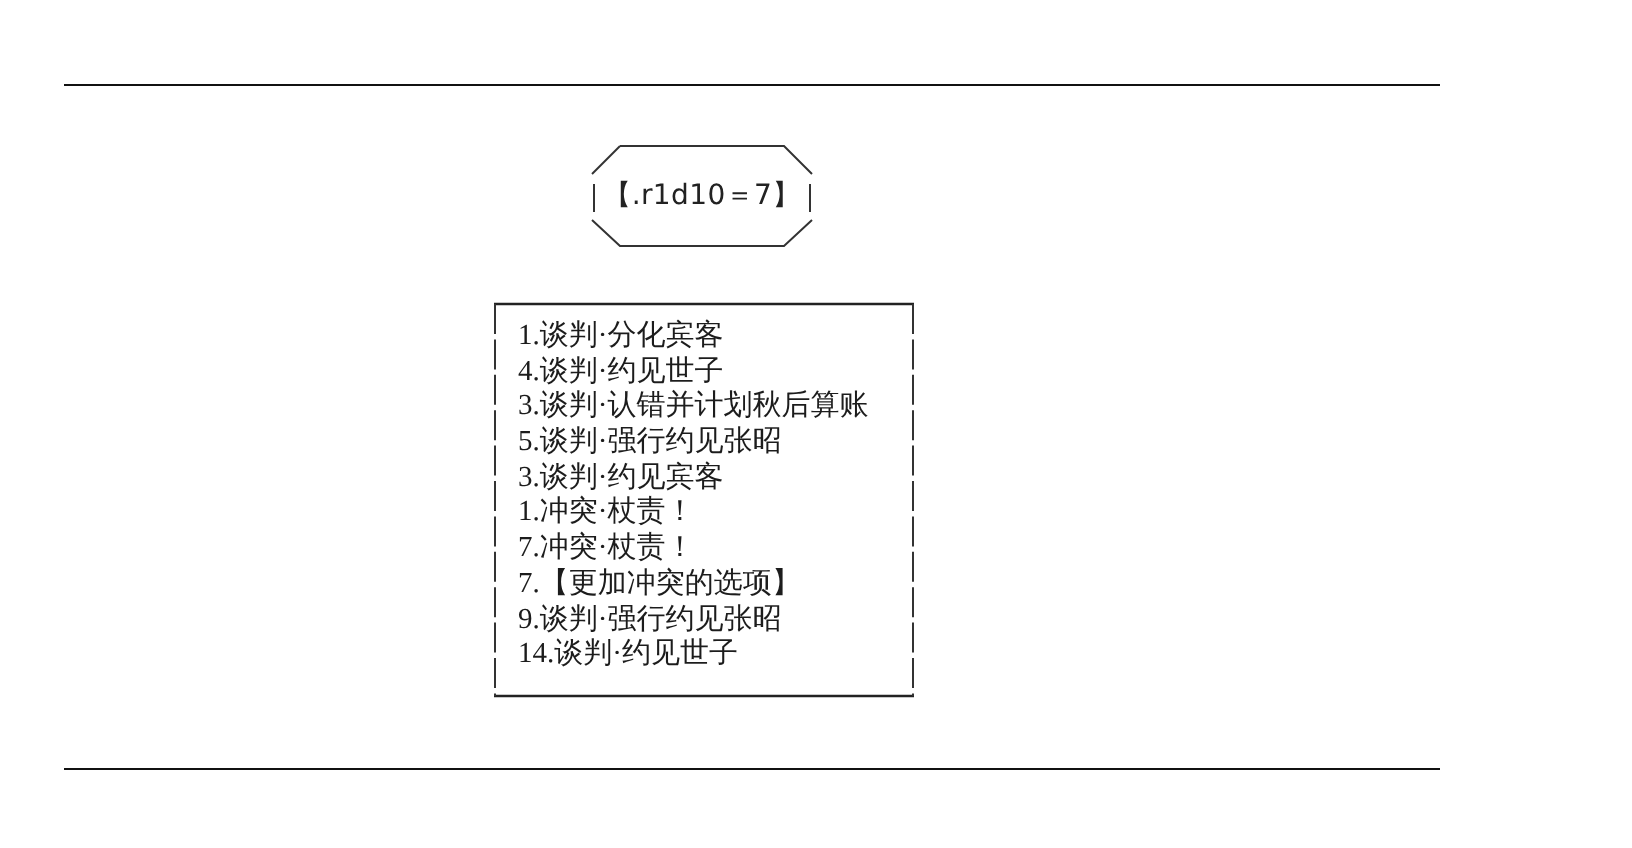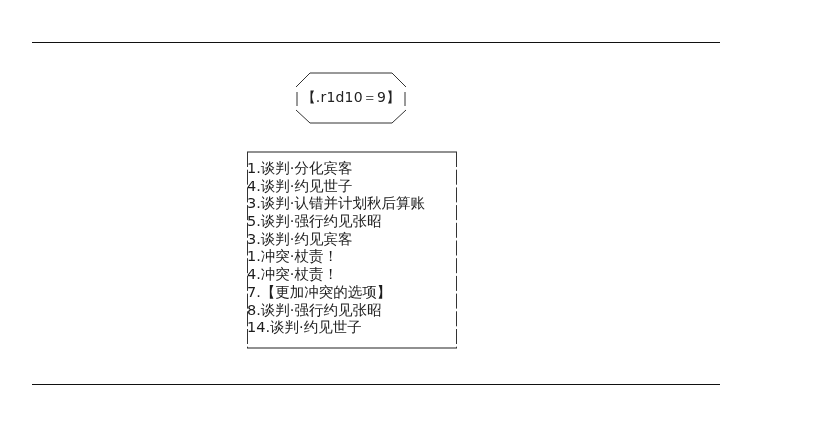--- a/index.html
+++ b/index.html
@@ -14,55 +14,55 @@
     .dice { position: absolute; left: 294px; top: 70px; width: 114px; height: 56px; }
     .dice svg { position: absolute; left: 0; top: 0; }
     .dice-text {
       position: absolute; left: 0; top: 0; width: 114px; height: 56px;
       display: flex; align-items: center; justify-content: center;
       font-size: 14px; letter-spacing: 0.2px; color: #222;
     }
 
     .menu { position: absolute; left: 246px; top: 150px; width: 212px; }
     .menu svg.frame { position: absolute; left: 0; top: 0; }
-    .menu ul { list-style: none; margin: 0; padding: 0; position: absolute; left: 1px; top: 10px; }
+    .menu ul { list-style: none; margin: 0; padding: 0; position: absolute; left: 13px; top: 10px; font-family: Liberation Serif, serif; }
     .menu li {
       height: 17.7px; line-height: 17.7px; font-size: 14.5px; white-space: nowrap; color: #1c1c1c;
     }
   </style>
 </head>
 <body>
 
 <div class="hr top"></div>
 
 <div class="dice">
   <svg width="114" height="56" viewBox="0 0 114 56">
     <polyline points="16,3 98,3 112,17" fill="none" stroke="#333" stroke-width="1"></polyline>
     <polyline points="2,17 16,3" fill="none" stroke="#333" stroke-width="1"></polyline>
     <line x1="3" y1="22" x2="3" y2="36" stroke="#333" stroke-width="1"></line>
     <line x1="111" y1="22" x2="111" y2="36" stroke="#333" stroke-width="1"></line>
     <polyline points="2,40 16,53 98,53 112,40" fill="none" stroke="#333" stroke-width="1"></polyline>
   </svg>
-  <div class="dice-text">【.r1d10＝9】</div>
+  <div class="dice-text">【.r1d10＝7】</div>
 </div>
 
 <div class="menu">
   <svg class="frame" width="212" height="200" viewBox="0 0 212 200">
     <line x1="1" y1="2" x2="211" y2="2" stroke="#222" stroke-width="1.2"></line>
     <line x1="1" y1="198" x2="211" y2="198" stroke="#222" stroke-width="1.2"></line>
     <line x1="1.5" y1="2" x2="1.5" y2="198" stroke="#333" stroke-width="1" stroke-dasharray="15,2.7"></line>
     <line x1="210.5" y1="2" x2="210.5" y2="198" stroke="#333" stroke-width="1" stroke-dasharray="15,2.7"></line>
   </svg>
   <ul>
     <li>1.谈判·分化宾客</li>
     <li>4.谈判·约见世子</li>
     <li>3.谈判·认错并计划秋后算账</li>
     <li>5.谈判·强行约见张昭</li>
     <li>3.谈判·约见宾客</li>
     <li>1.冲突·杖责！</li>
-    <li>4.冲突·杖责！</li>
+    <li>7.冲突·杖责！</li>
     <li>7.【更加冲突的选项】</li>
-    <li>8.谈判·强行约见张昭</li>
+    <li>9.谈判·强行约见张昭</li>
     <li>14.谈判·约见世子</li>
   </ul>
 </div>
 
 <div class="hr bottom"></div>
 
 </body></html>

